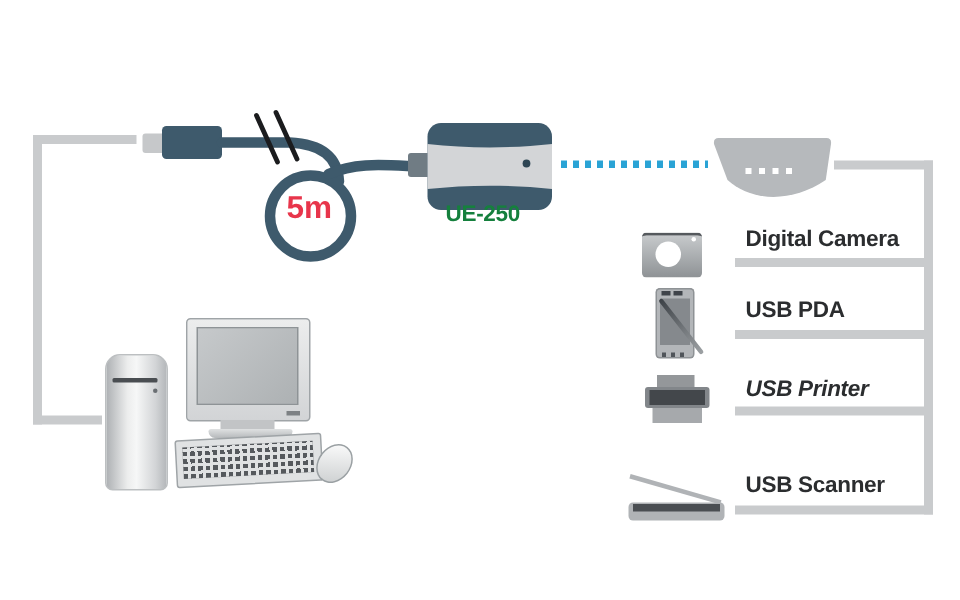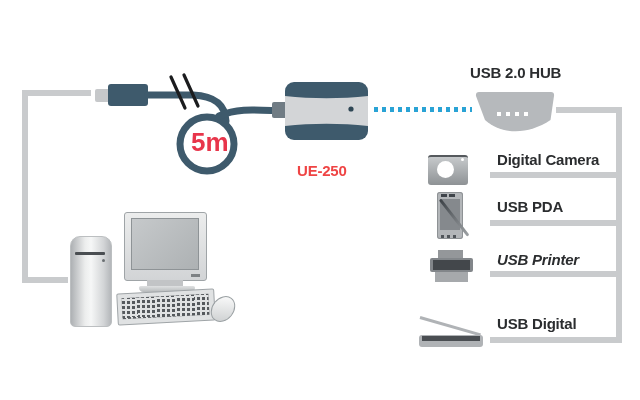--- a/index.html
+++ b/index.html
@@ -12,22 +12,22 @@
   .pc-line-top{left:22px;top:90px;width:69px;height:6px;}
   .pc-line-left{left:22px;top:90px;width:6px;height:193px;}
   .pc-line-bottom{left:22px;top:277px;width:46px;height:6px;}
 
   
   .plug-tip{position:absolute;left:95px;top:89px;width:15px;height:13px;background:#C6C8CA;border-radius:2px;}
   .plug-body{position:absolute;left:108px;top:84px;width:40px;height:22px;background:#3E5A6C;border-radius:3px;}
 
   
   .lbl{position:absolute;color:#2B2D2F;font-weight:700;font-size:15px;letter-spacing:-0.2px;white-space:nowrap;}
-  .lbl-5m{left:191px;top:127px;font-size:26px;font-weight:800;color:#E8354B;letter-spacing:0;}
-  .lbl-ue{left:297px;top:162px;font-weight:600;color:#ef4444;}
+  .lbl-5m{left:191px;top:127px;font-size:21px;font-weight:800;color:#E8354B;letter-spacing:0;}
+  .lbl-ue{left:297px;top:134px;font-weight:600;color:#15803d;}
   .lbl-hub{left:470px;top:64px;}
   .lbl-camera{left:497px;top:151px;}
   .lbl-pda{left:497px;top:198px;}
   .lbl-printer{left:497px;top:251px;font-style:italic;}
   .lbl-scanner{left:497px;top:315px;}
 
   
   .dotted{position:absolute;left:374px;top:107px;width:98px;height:5px;
           background:repeating-linear-gradient(90deg,#2AA3D5 0 4px,transparent 4px 8px);}
 
@@ -129,25 +129,24 @@
 
   <div class="gline hub-line"></div>
   <div class="gline spine"></div>
   <div class="gline u-camera"></div>
   <div class="gline u-pda"></div>
   <div class="gline u-printer"></div>
   <div class="gline u-scanner"></div>
 
   <div class="lbl lbl-5m">5m</div>
   <div class="lbl lbl-ue">UE-250</div>
-  <div class="lbl lbl-hub">USB 2.0 HUB</div>
   <div class="lbl lbl-pda">USB PDA</div>
   <div class="lbl lbl-camera">Digital Camera</div>
   <div class="lbl lbl-printer">USB Printer</div>
-  <div class="lbl lbl-scanner">USB Digital</div>
+  <div class="lbl lbl-scanner">USB Scanner</div>
 
   <div class="icon-camera">
     <div class="cam-body"></div>
     <div class="cam-lens"></div>
     <div class="cam-flash"></div>
   </div>
   <div class="icon-pda">
     <div class="pda-body"></div>
     <div class="pda-screen"></div>
     <div class="pda-mark1"></div>

